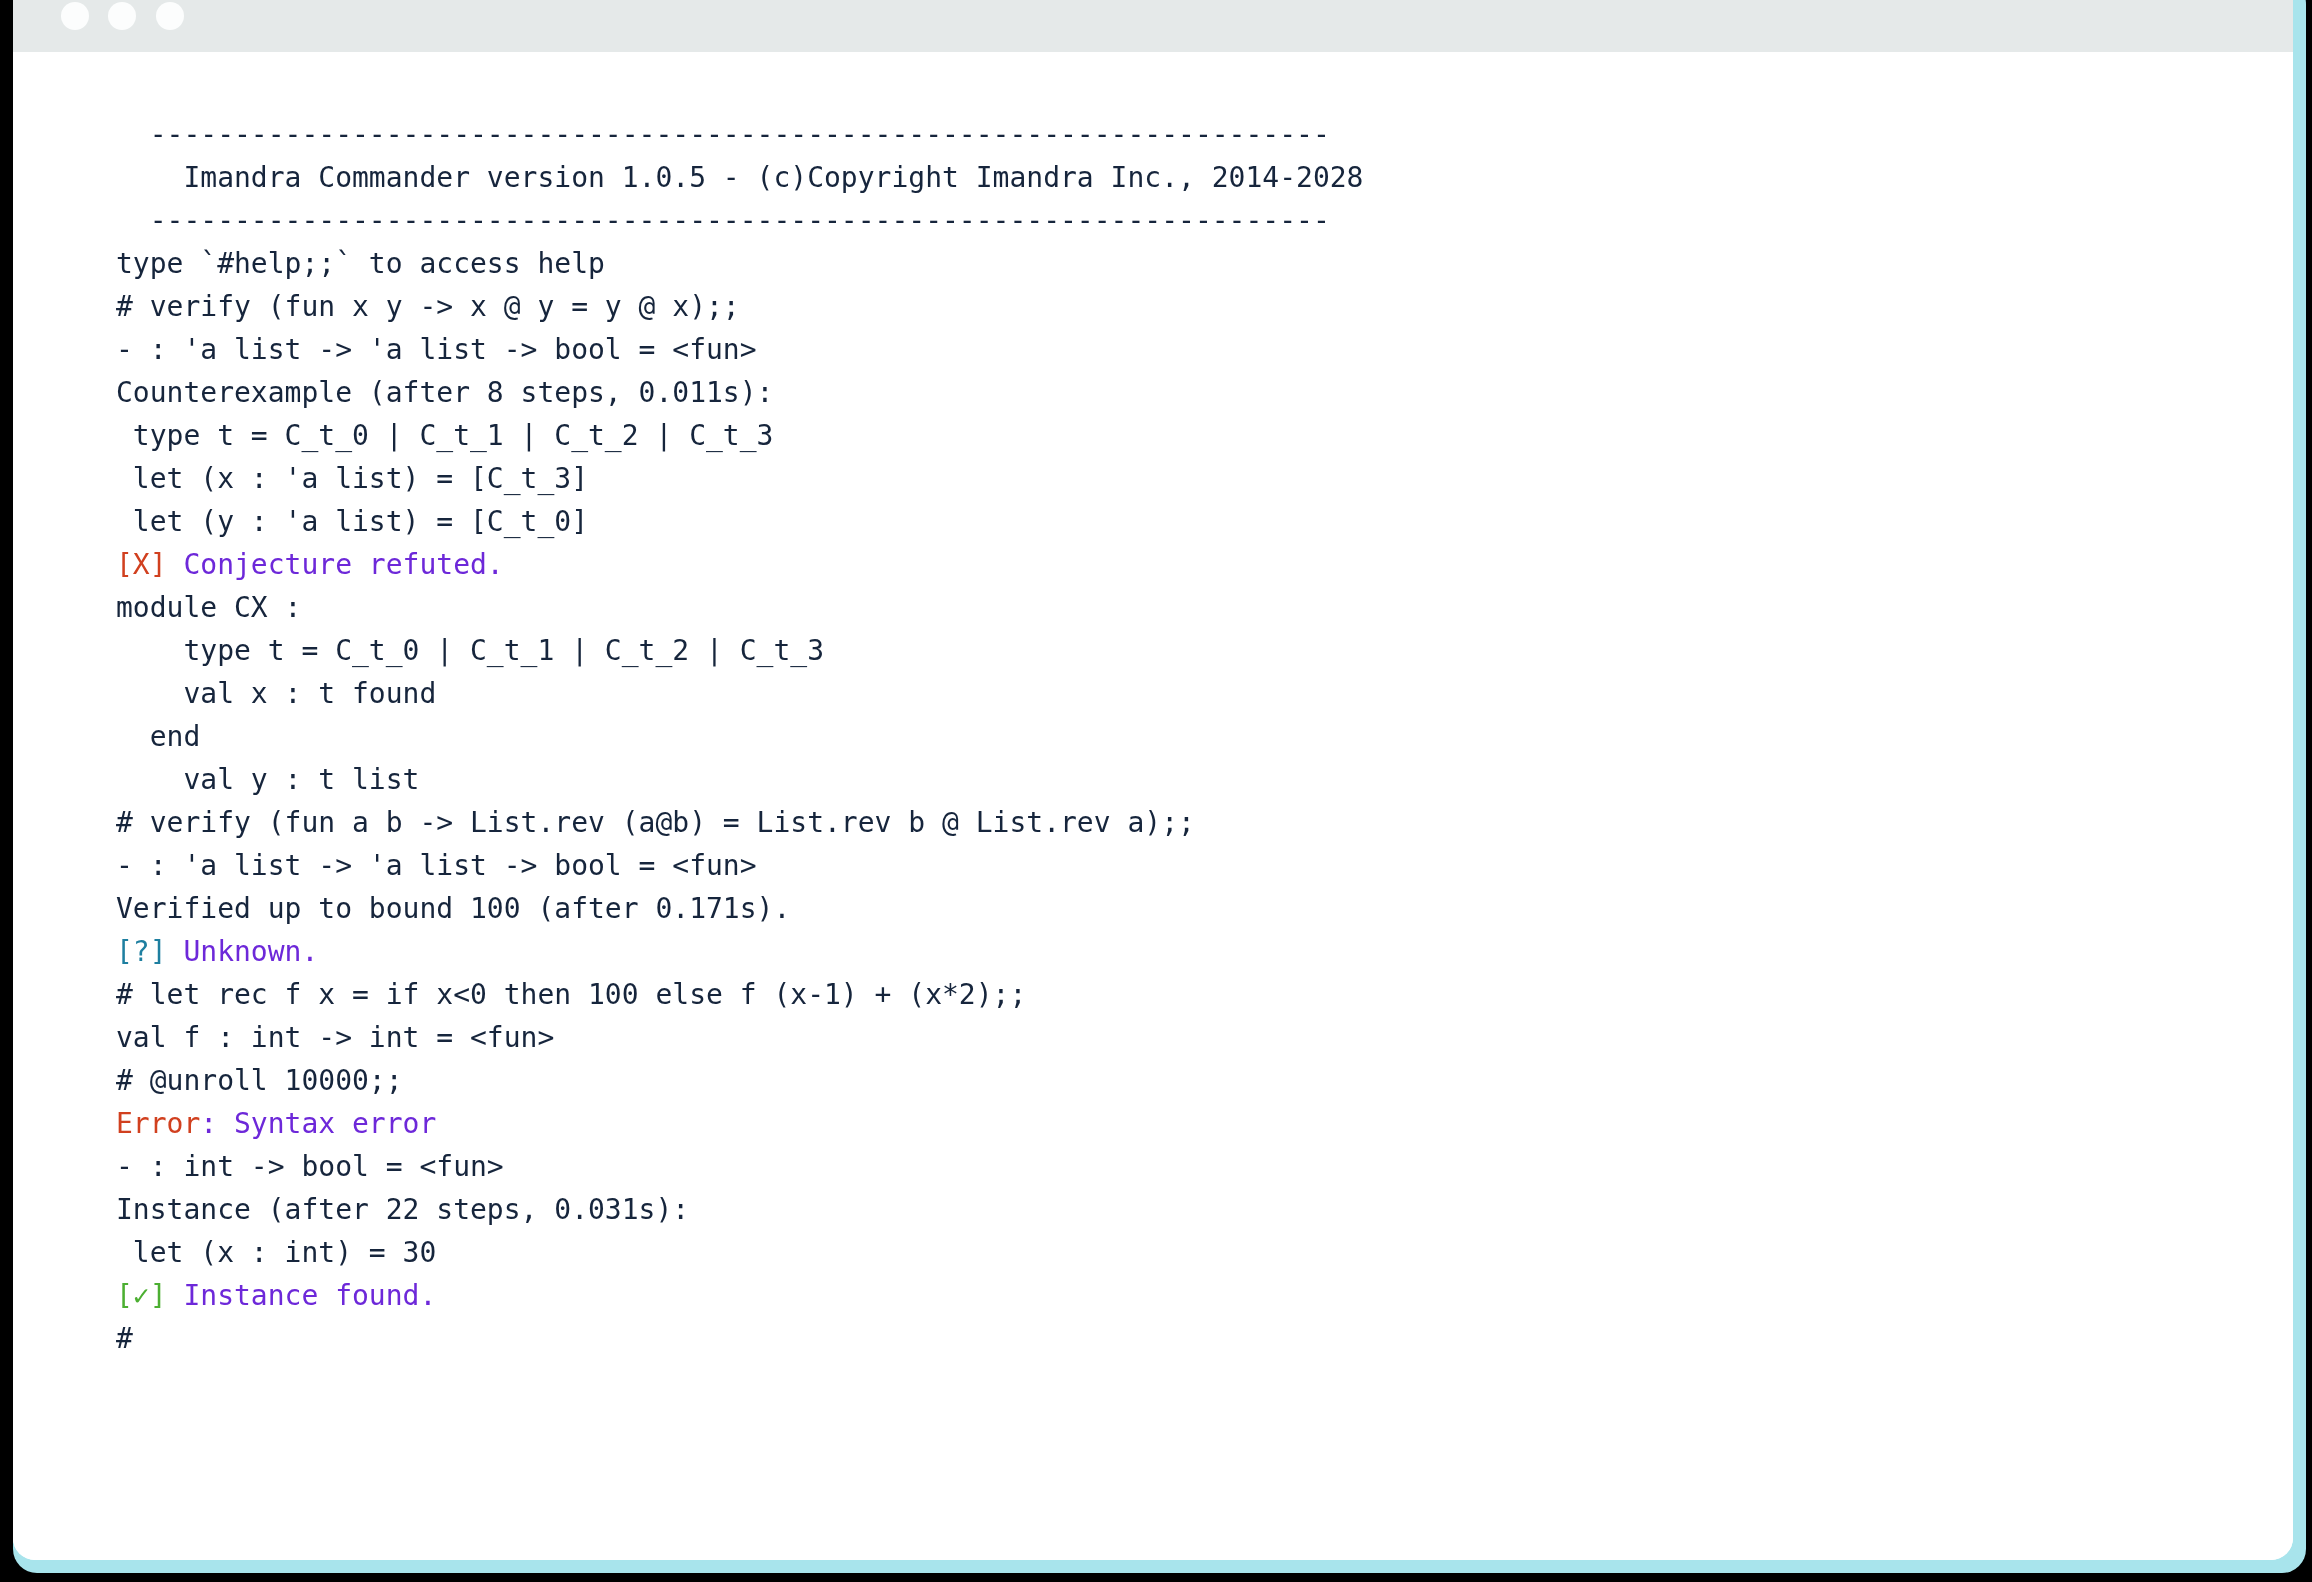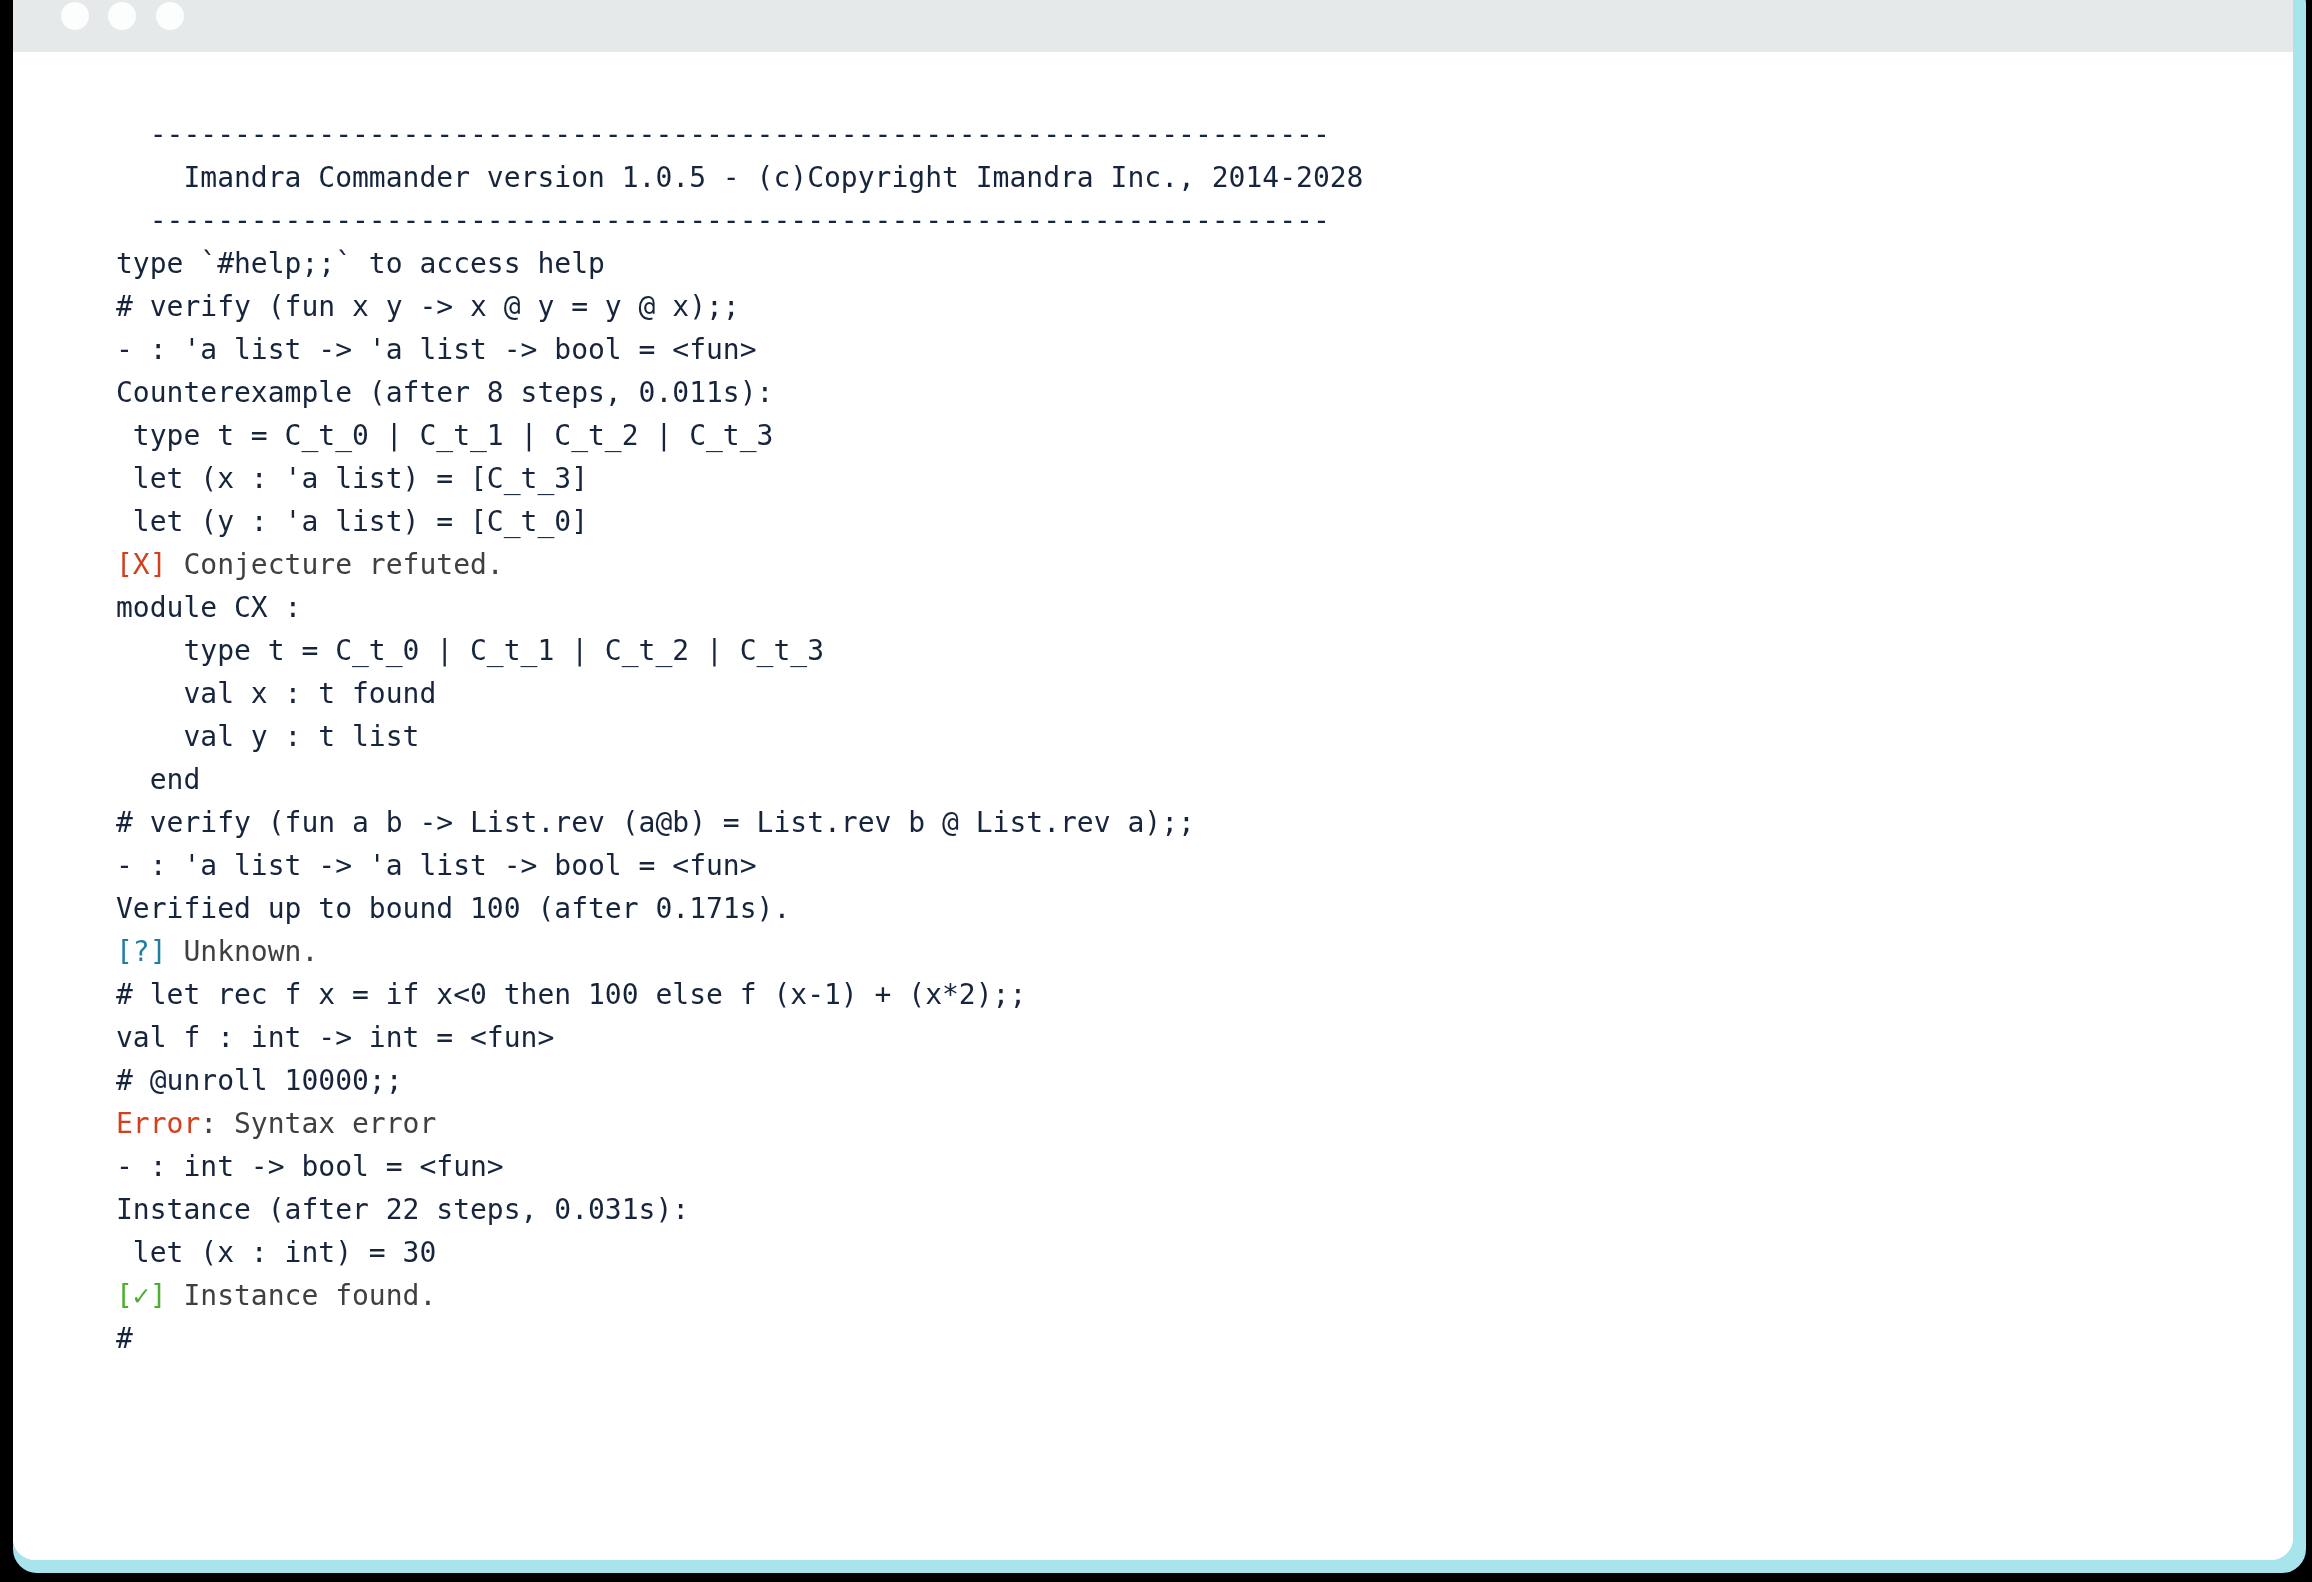--- a/index.html
+++ b/index.html
@@ -73,21 +73,21 @@
     font-size: 28px;
     line-height: 43px;
     color: #16253c;
     white-space: pre;
     letter-spacing: 0px;
   }
 
   .c-red    { color: #d1401f; }
   .c-teal   { color: #1e7fa0; }
   .c-green  { color: #4caf32; }
-  .c-navy   { color: #404040; margin-top: 8px; }
+  .c-navy   { color: #6d28d9; margin-top: 8px; }
 </style>
 </head>
 <body>
 
 <div class="page">
 
   <div class="accent-frame"></div>
 
   <div class="window">
 
@@ -105,22 +105,22 @@
         <div class="term-line"># verify (fun x y -&gt; x @ y = y @ x);;</div>
         <div class="term-line">- : 'a list -&gt; 'a list -&gt; bool = &lt;fun&gt;</div>
         <div class="term-line">Counterexample (after 8 steps, 0.011s):</div>
         <div class="term-line"> type t = C_t_0 | C_t_1 | C_t_2 | C_t_3</div>
         <div class="term-line"> let (x : 'a list) = [C_t_3]</div>
         <div class="term-line"> let (y : 'a list) = [C_t_0]</div>
         <div class="term-line"><span class="c-red">[X]</span><span class="c-navy"> Conjecture refuted.</span></div>
         <div class="term-line">module CX :</div>
         <div class="term-line">    type t = C_t_0 | C_t_1 | C_t_2 | C_t_3</div>
         <div class="term-line">    val x : t found</div>
+        <div class="term-line">  end</div>
         <div class="term-line">    val y : t list</div>
-        <div class="term-line">  end</div>
         <div class="term-line"># verify (fun a b -&gt; List.rev (a@b) = List.rev b @ List.rev a);;</div>
         <div class="term-line">- : 'a list -&gt; 'a list -&gt; bool = &lt;fun&gt;</div>
         <div class="term-line">Verified up to bound 100 (after 0.171s).</div>
         <div class="term-line"><span class="c-teal">[?]</span><span class="c-navy"> Unknown.</span></div>
         <div class="term-line"># let rec f x = if x&lt;0 then 100 else f (x-1) + (x*2);;</div>
         <div class="term-line">val f : int -&gt; int = &lt;fun&gt;</div>
         <div class="term-line"># @unroll 10000;;</div>
         <div class="term-line"><span class="c-red">Error</span><span class="c-navy">: Syntax error</span></div>
         <div class="term-line">- : int -&gt; bool = &lt;fun&gt;</div>
         <div class="term-line">Instance (after 22 steps, 0.031s):</div>

